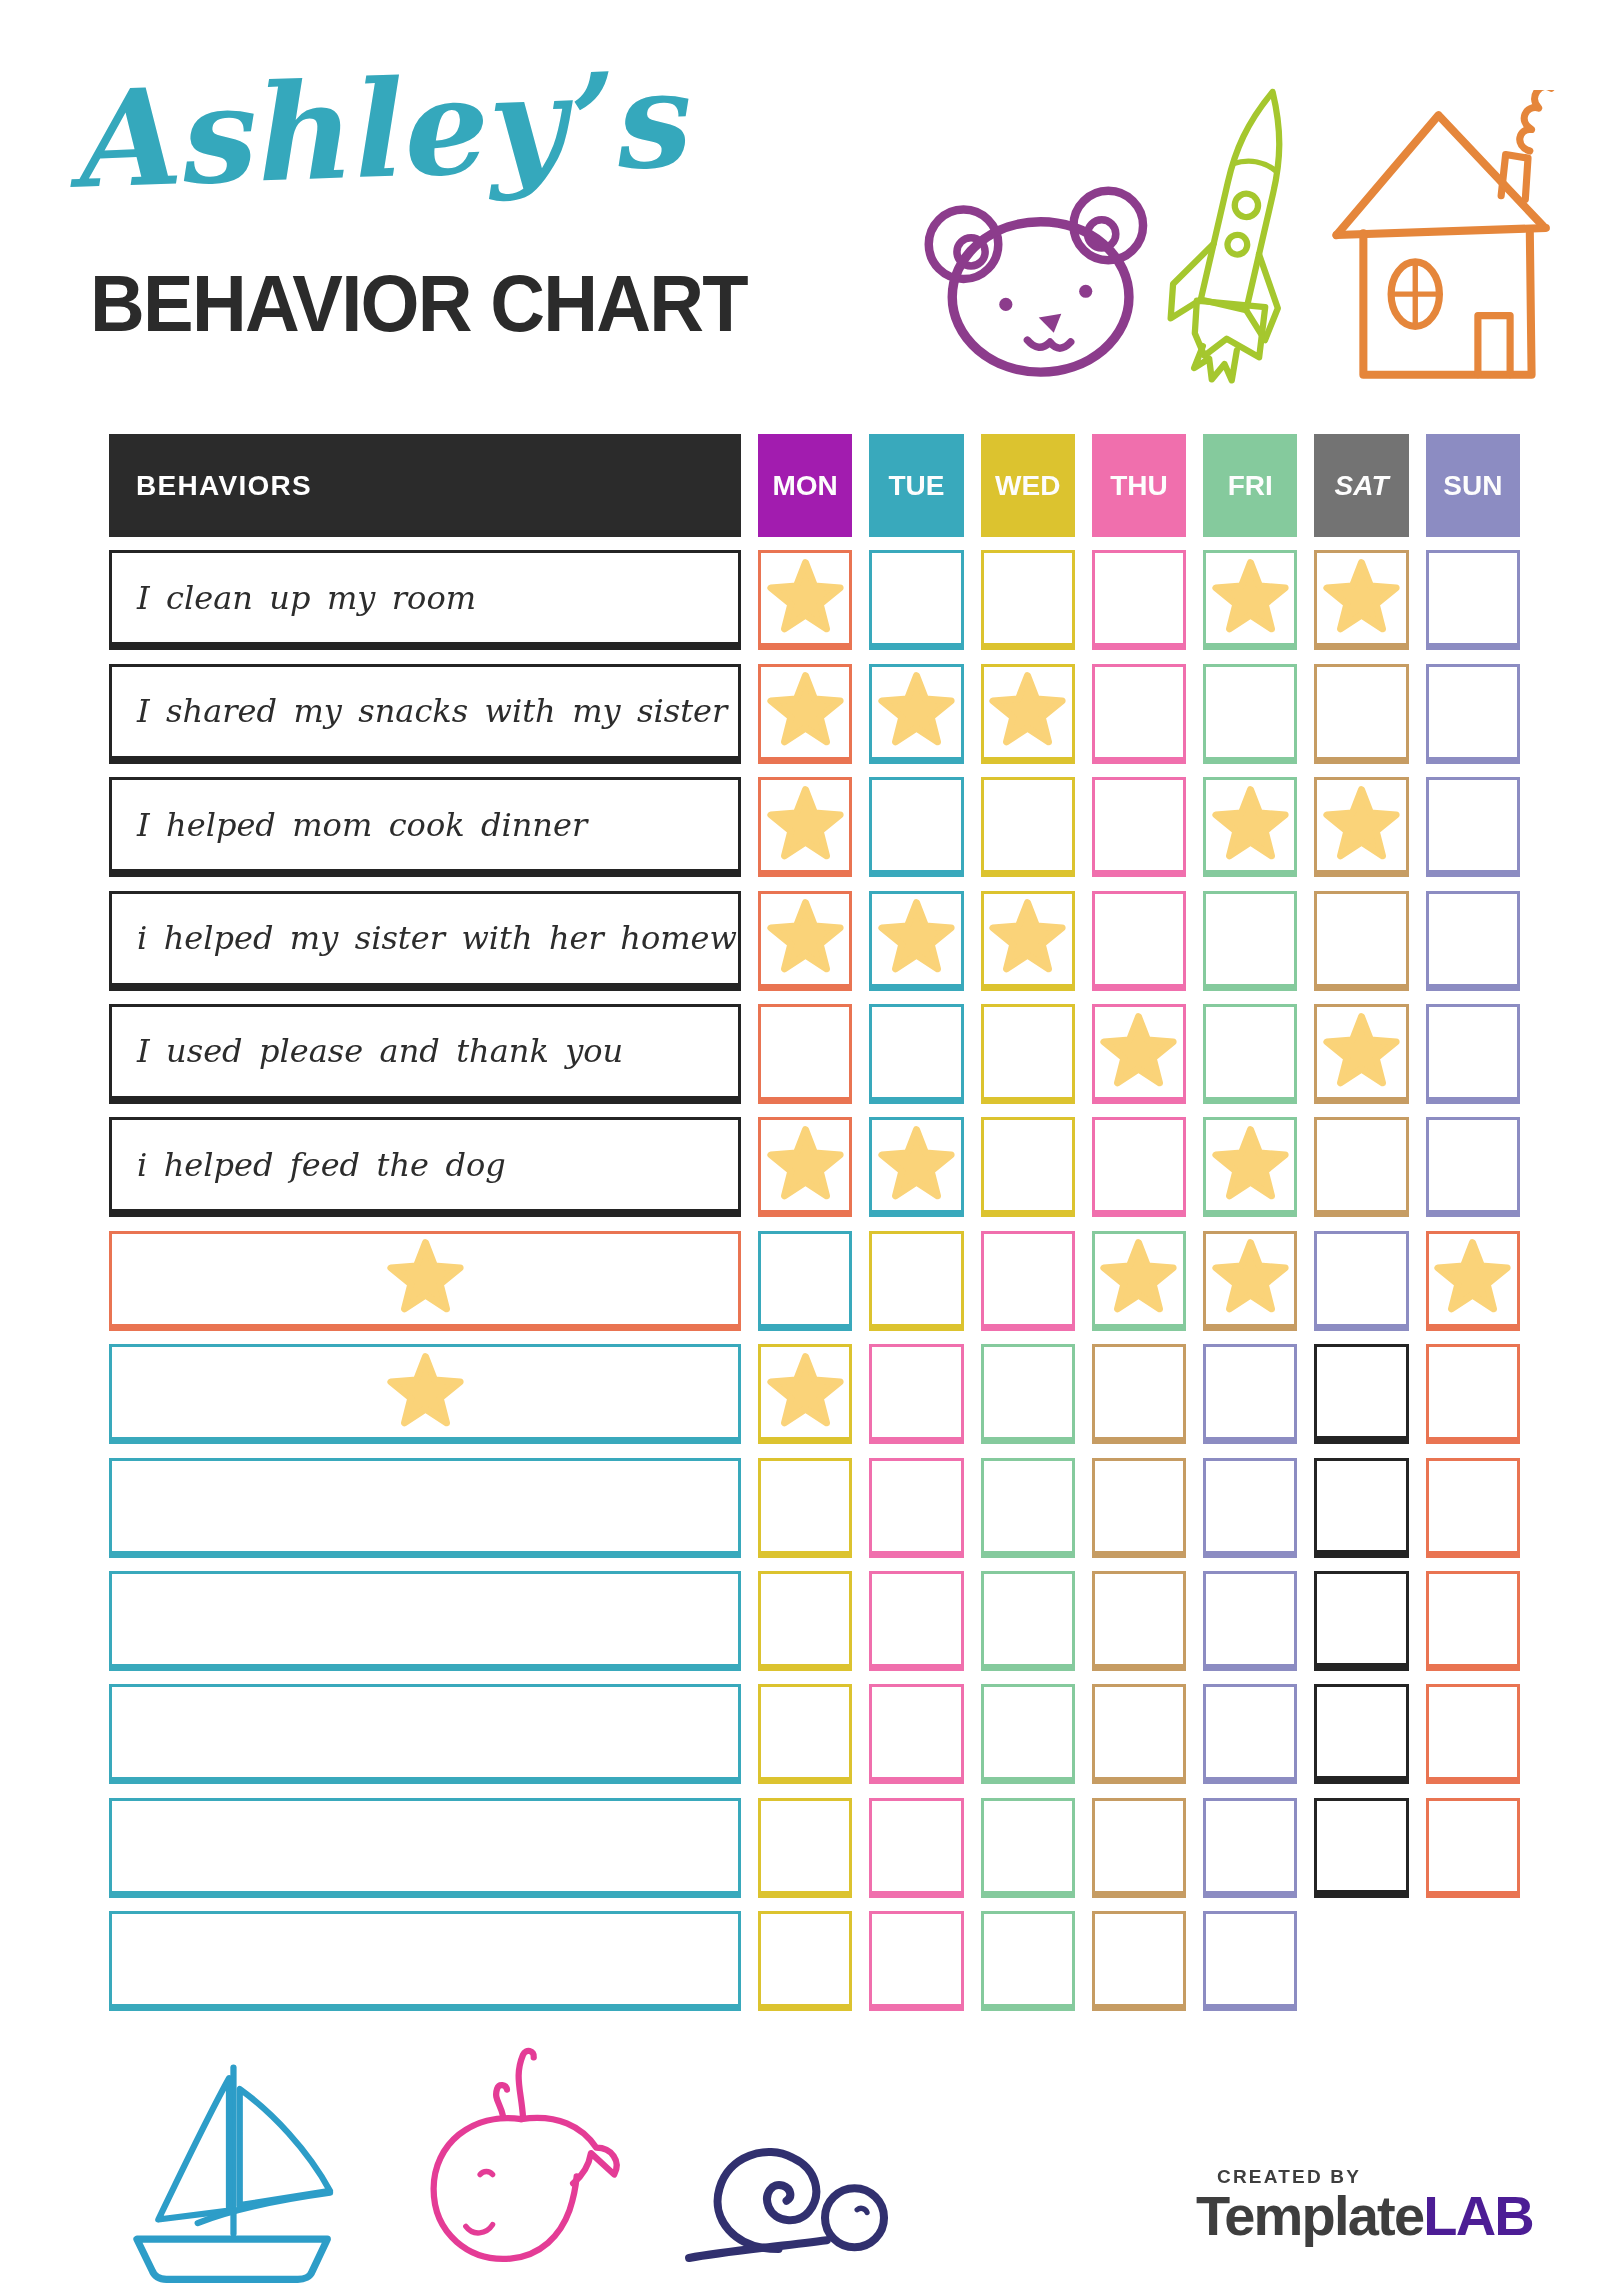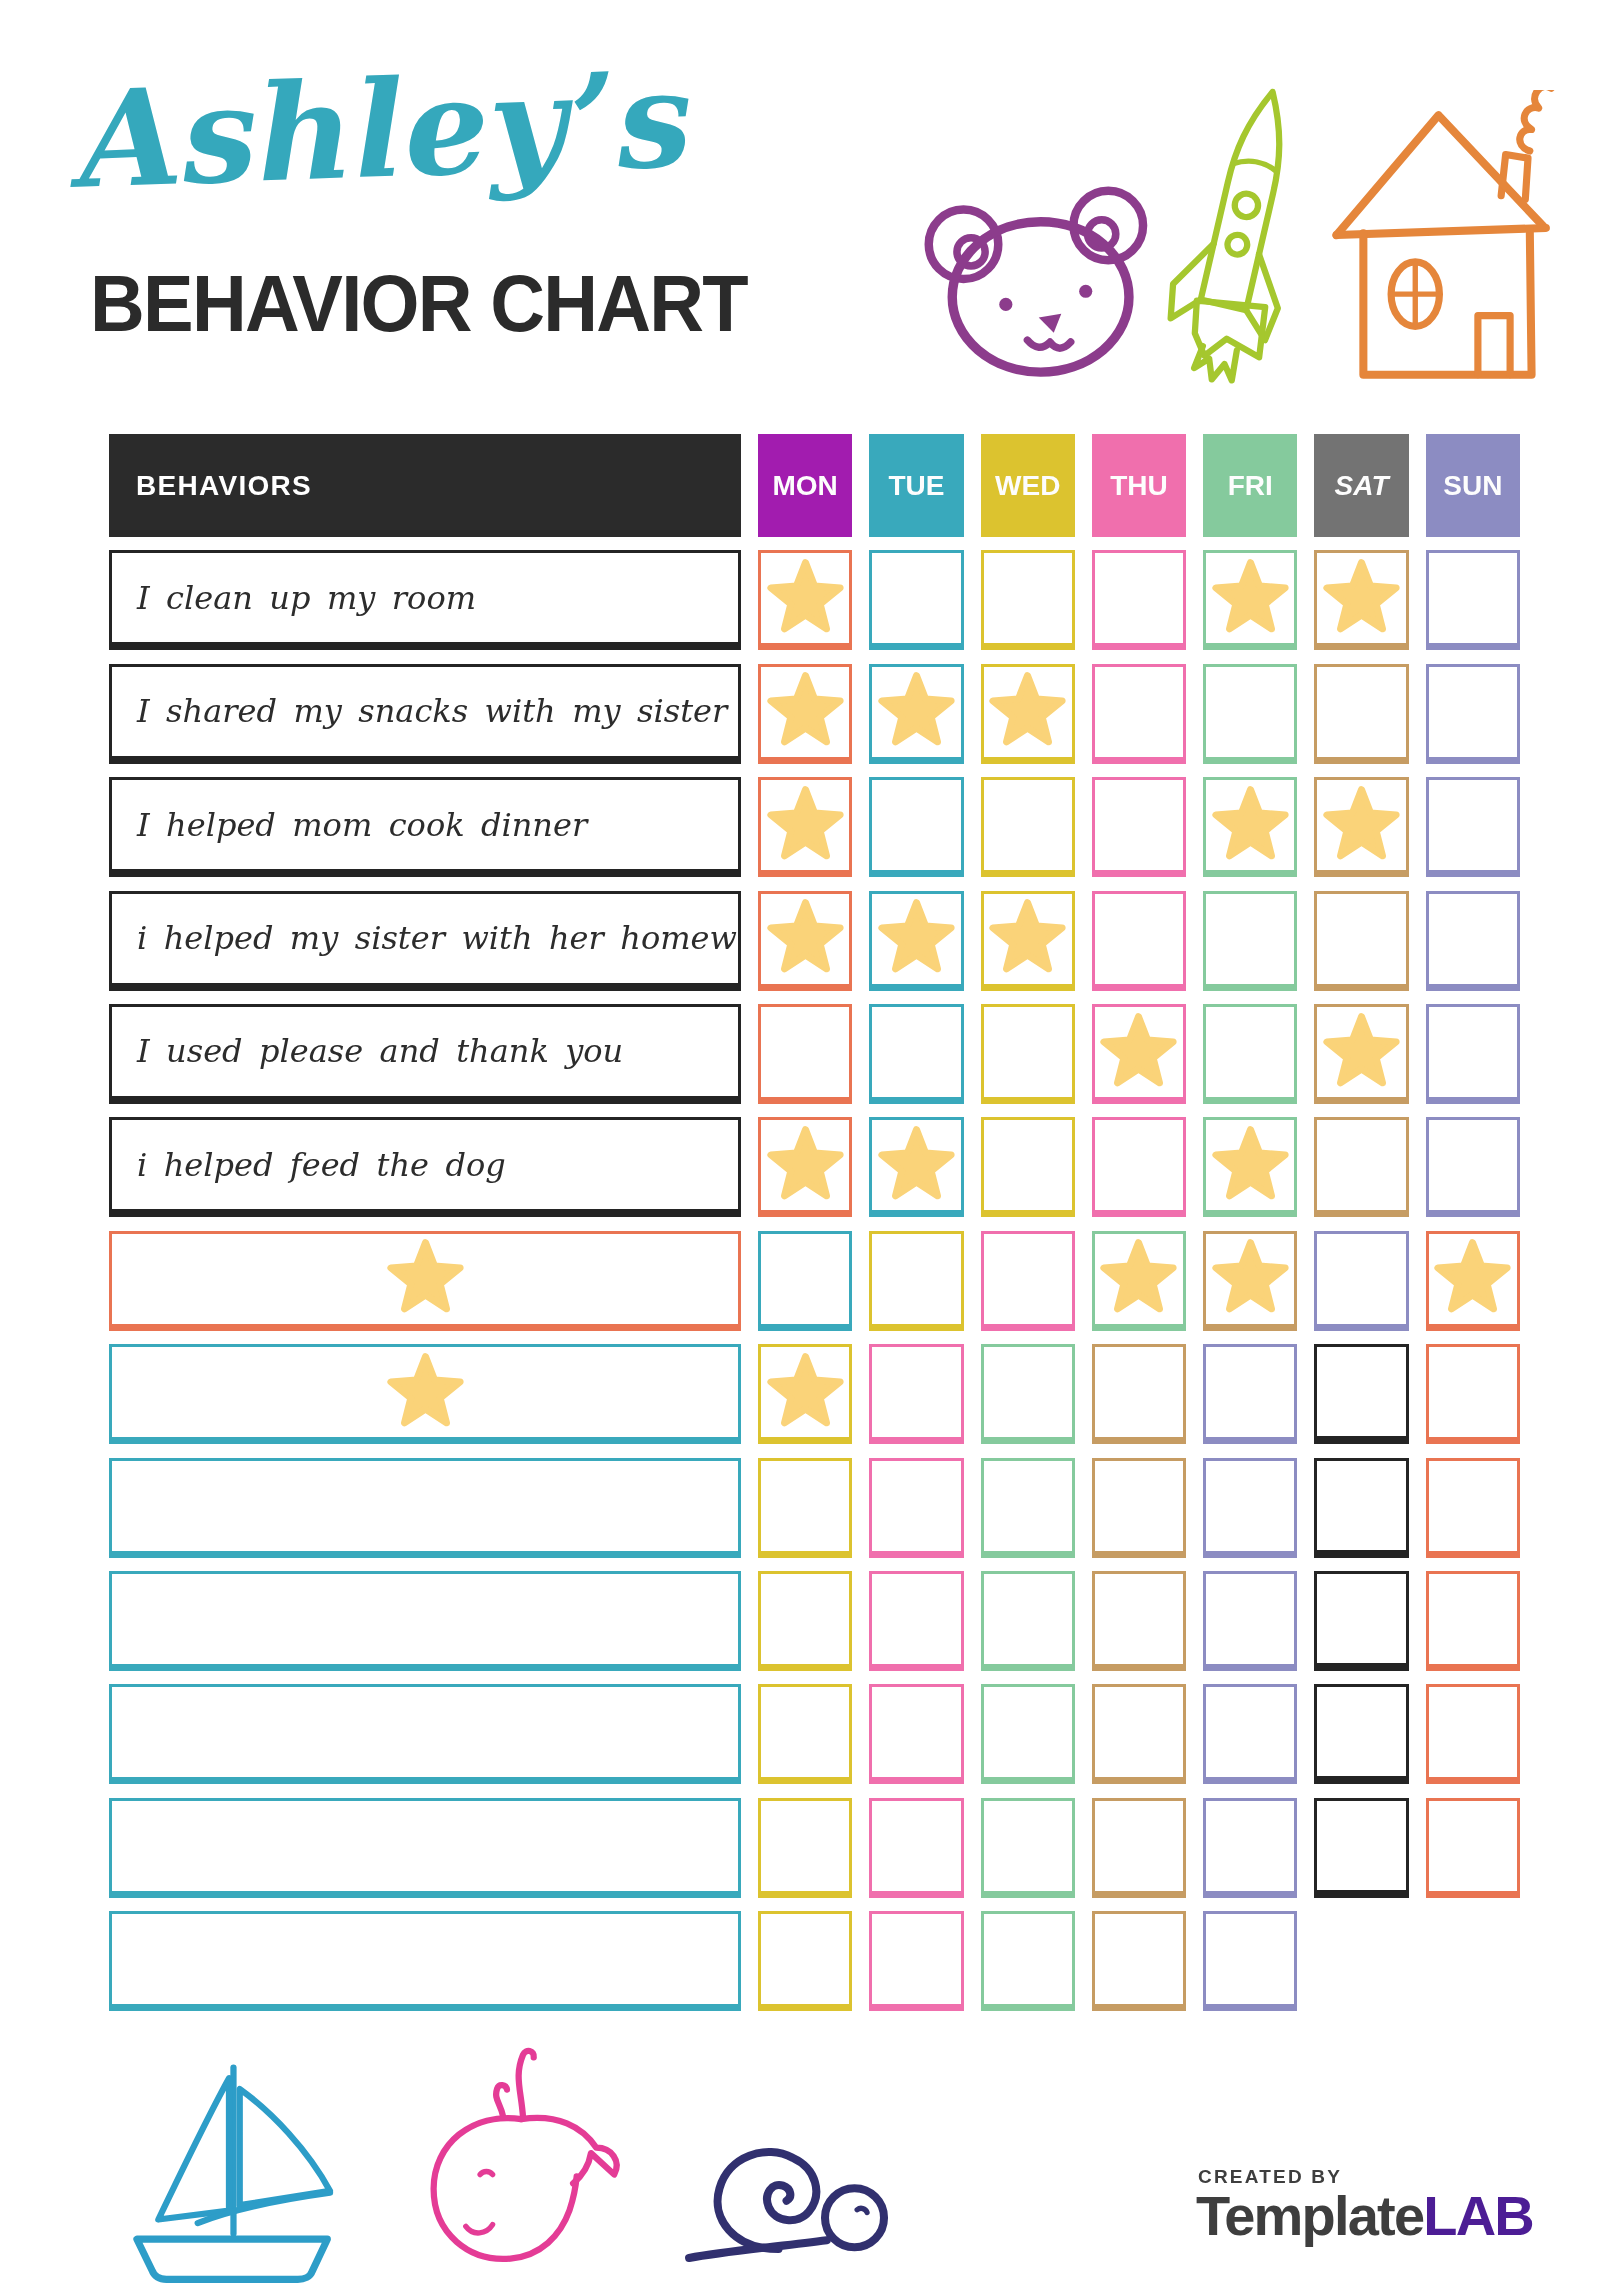--- a/index.html
+++ b/index.html
@@ -76,21 +76,21 @@
     border: 3.6px solid; border-bottom-width: 7.2px;
     display: flex; align-items: center; justify-content: center;
   }
   .star { width: 77px; height: 77px; display: block; margin-top: -3.6px; }
   .star svg { width: 100%; height: 100%; display: block; }
 
   
   .brand { left: 1196px; top: 2166px; width: 376px; }
   .brand .created-by {
     font-size: 19px; font-weight: bold; letter-spacing: 2.2px;
-    margin-left: 2px;
+    margin-left: 21px;
   }
   .brand .brand-line {
     font-size: 56px; font-weight: bold; letter-spacing: -1.8px;
     line-height: 1.0; white-space: nowrap;
   }
 </style>
 </head>
 <body>
 
 <div class="abs title-script" style="color: rgb(53, 168, 188);">Ashley’s</div>

